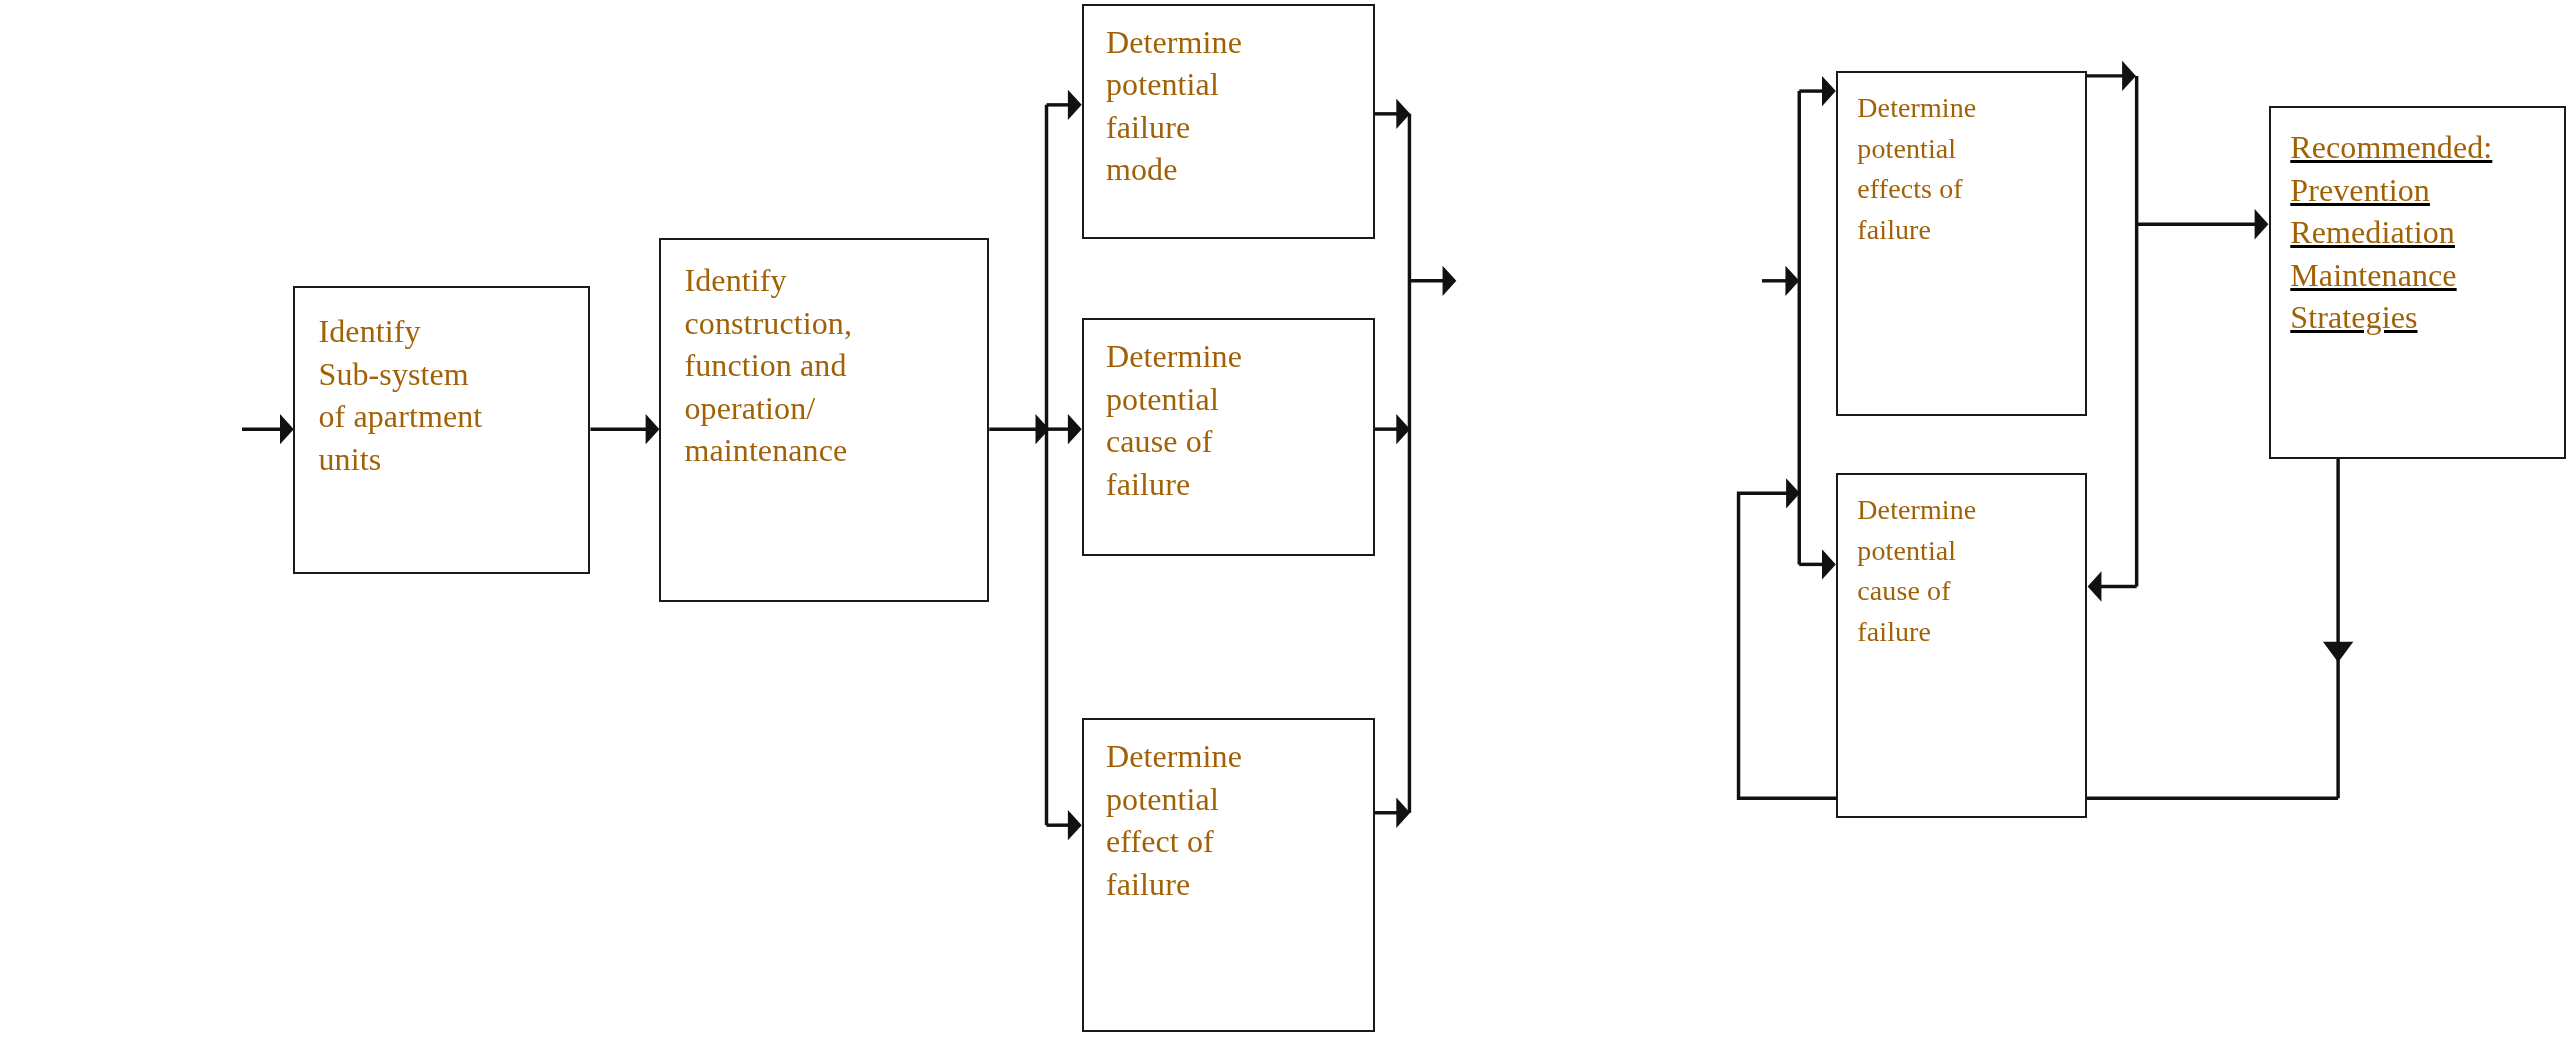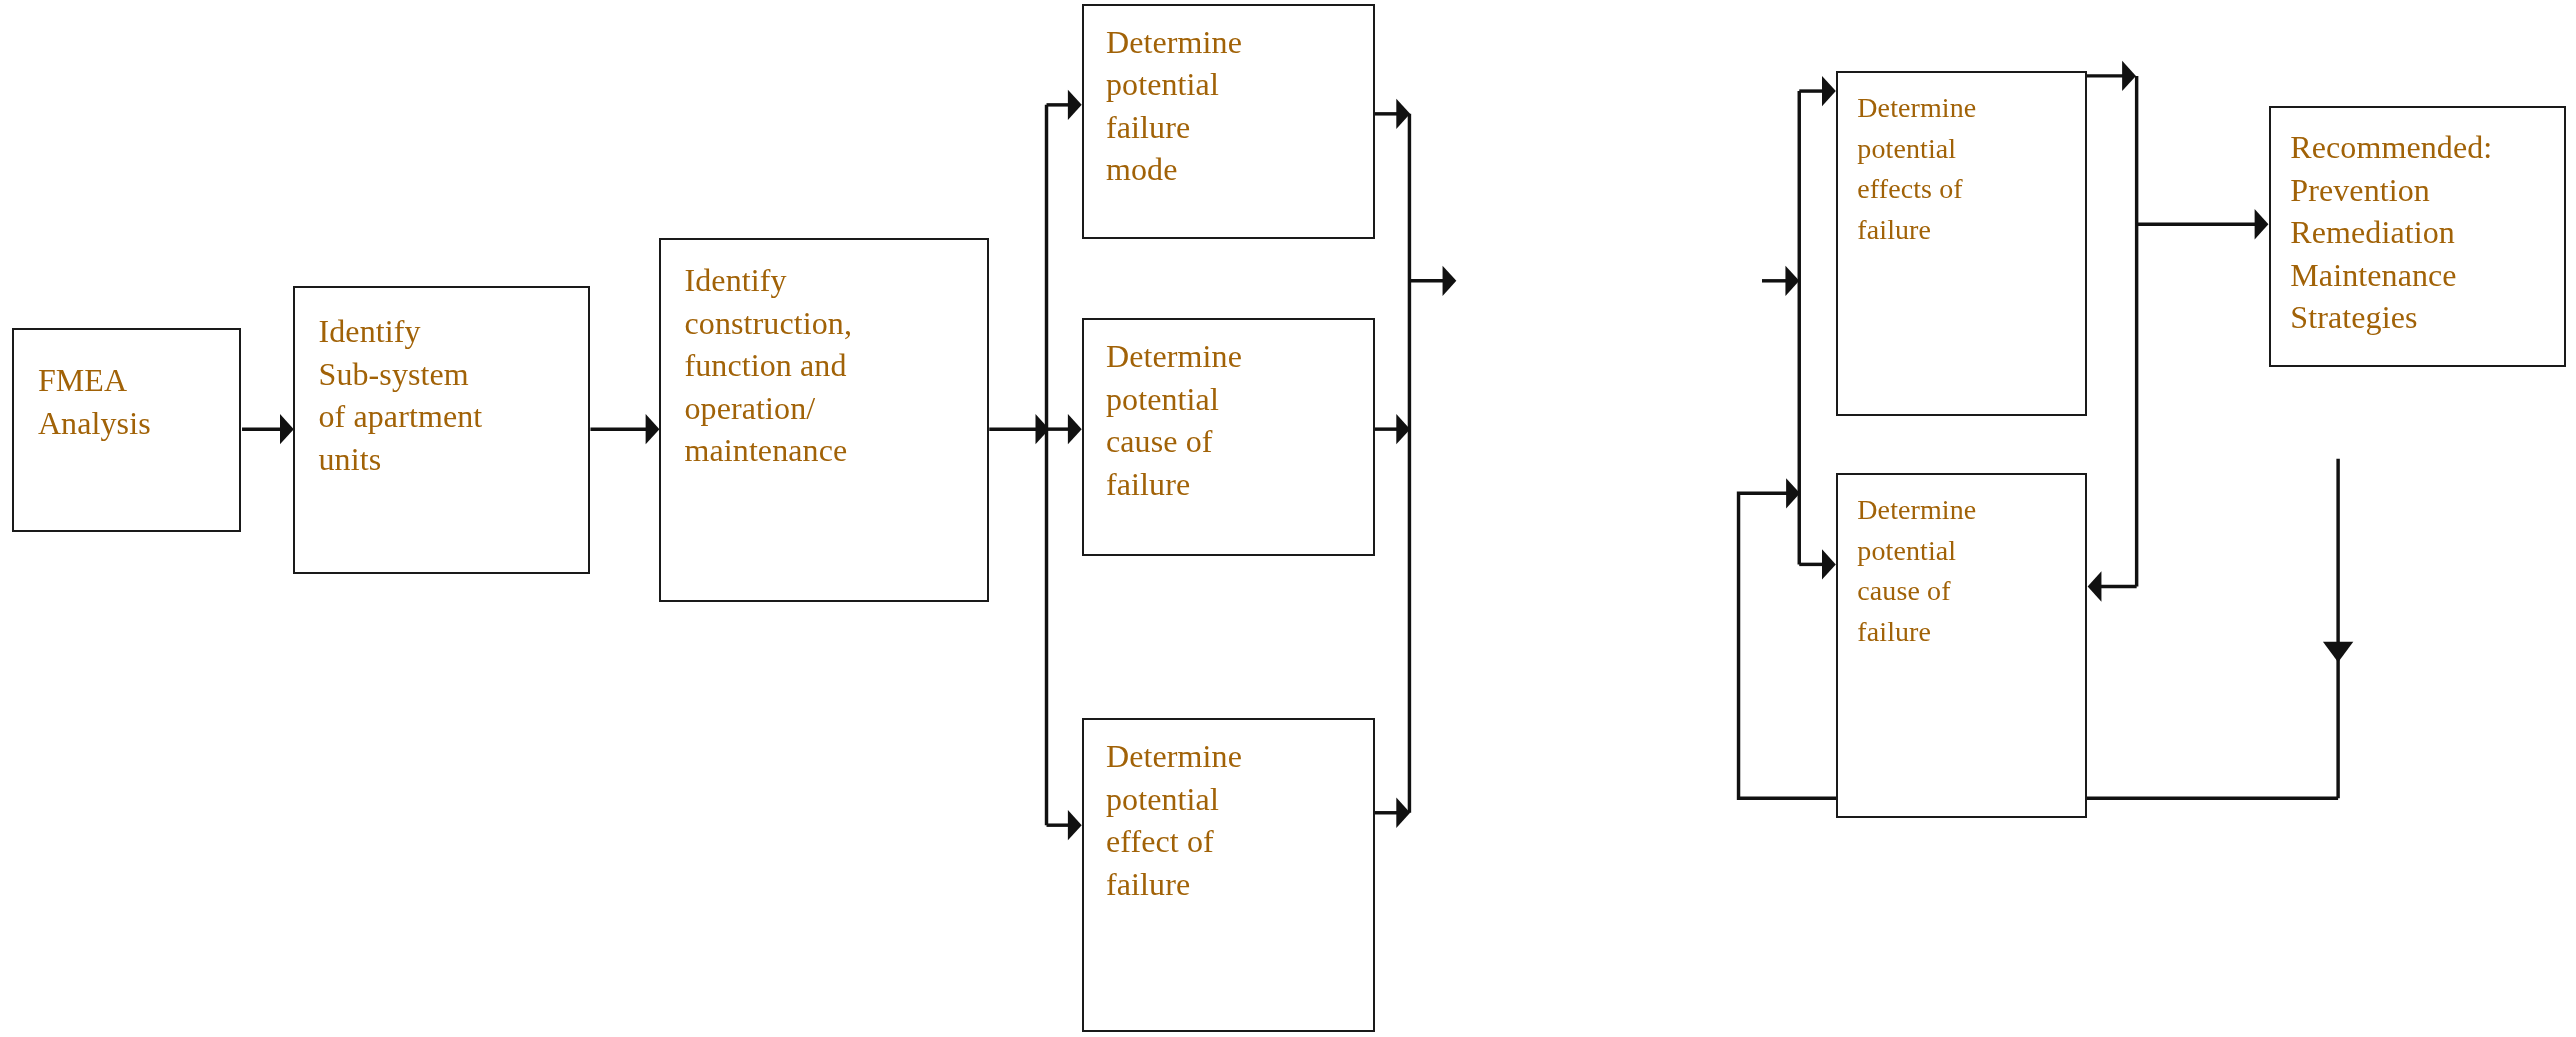--- a/index.html
+++ b/index.html
@@ -162,24 +162,20 @@
       <polygon class="arrow-head" points="3366,930 3388,960 3410,930"></polygon>
     </g>
 
     <g>
       <path class="conn-line" d="M 3388 1157 L 2519 1157 L 2519 715 L 2593 715"></path>
       <polygon class="arrow-head" points="2588,693 2608,715 2588,737"></polygon>
     </g>
 
   </svg>
 
-  <div class="node-box" style="left:12.4px; top:328px; width:229px; height:204px;">
-    <span class="node-label" style="padding:29px 0 0 23.5px;">FMEA
-Analysis</span>
-  </div>
 
   <div class="node-box" style="left:293px; top:286px; width:297px; height:288px;">
     <span class="node-label" style="padding:22px 0 0 23.5px;">Identify
 Sub-system
 of apartment
 units</span>
   </div>
 
   <div class="node-box" style="left:659px; top:238px; width:330px; height:364px;">
     <span class="node-label" style="padding:19.3px 0 0 23.5px;">Identify
@@ -218,21 +214,21 @@
 failure</span>
   </div>
 
   <div class="node-box" style="left:1836px; top:473px; width:251px; height:345px;">
     <span class="node-label small" style="padding:15px 0 0 19.3px;">Determine
 potential
 cause of
 failure</span>
   </div>
 
-  <div class="node-box" style="left:2269px; top:106px; width:297px; height:261px;">
+  <div class="node-box" style="left:2269px; top:106px; width:297px; height:353px;text-decoration:underline;">
     <span class="node-label" style="padding:18px 0 0 19.3px;">Recommended:
 Prevention
 Remediation
 Maintenance
 Strategies</span>
   </div>
 
 </div>
 
 

